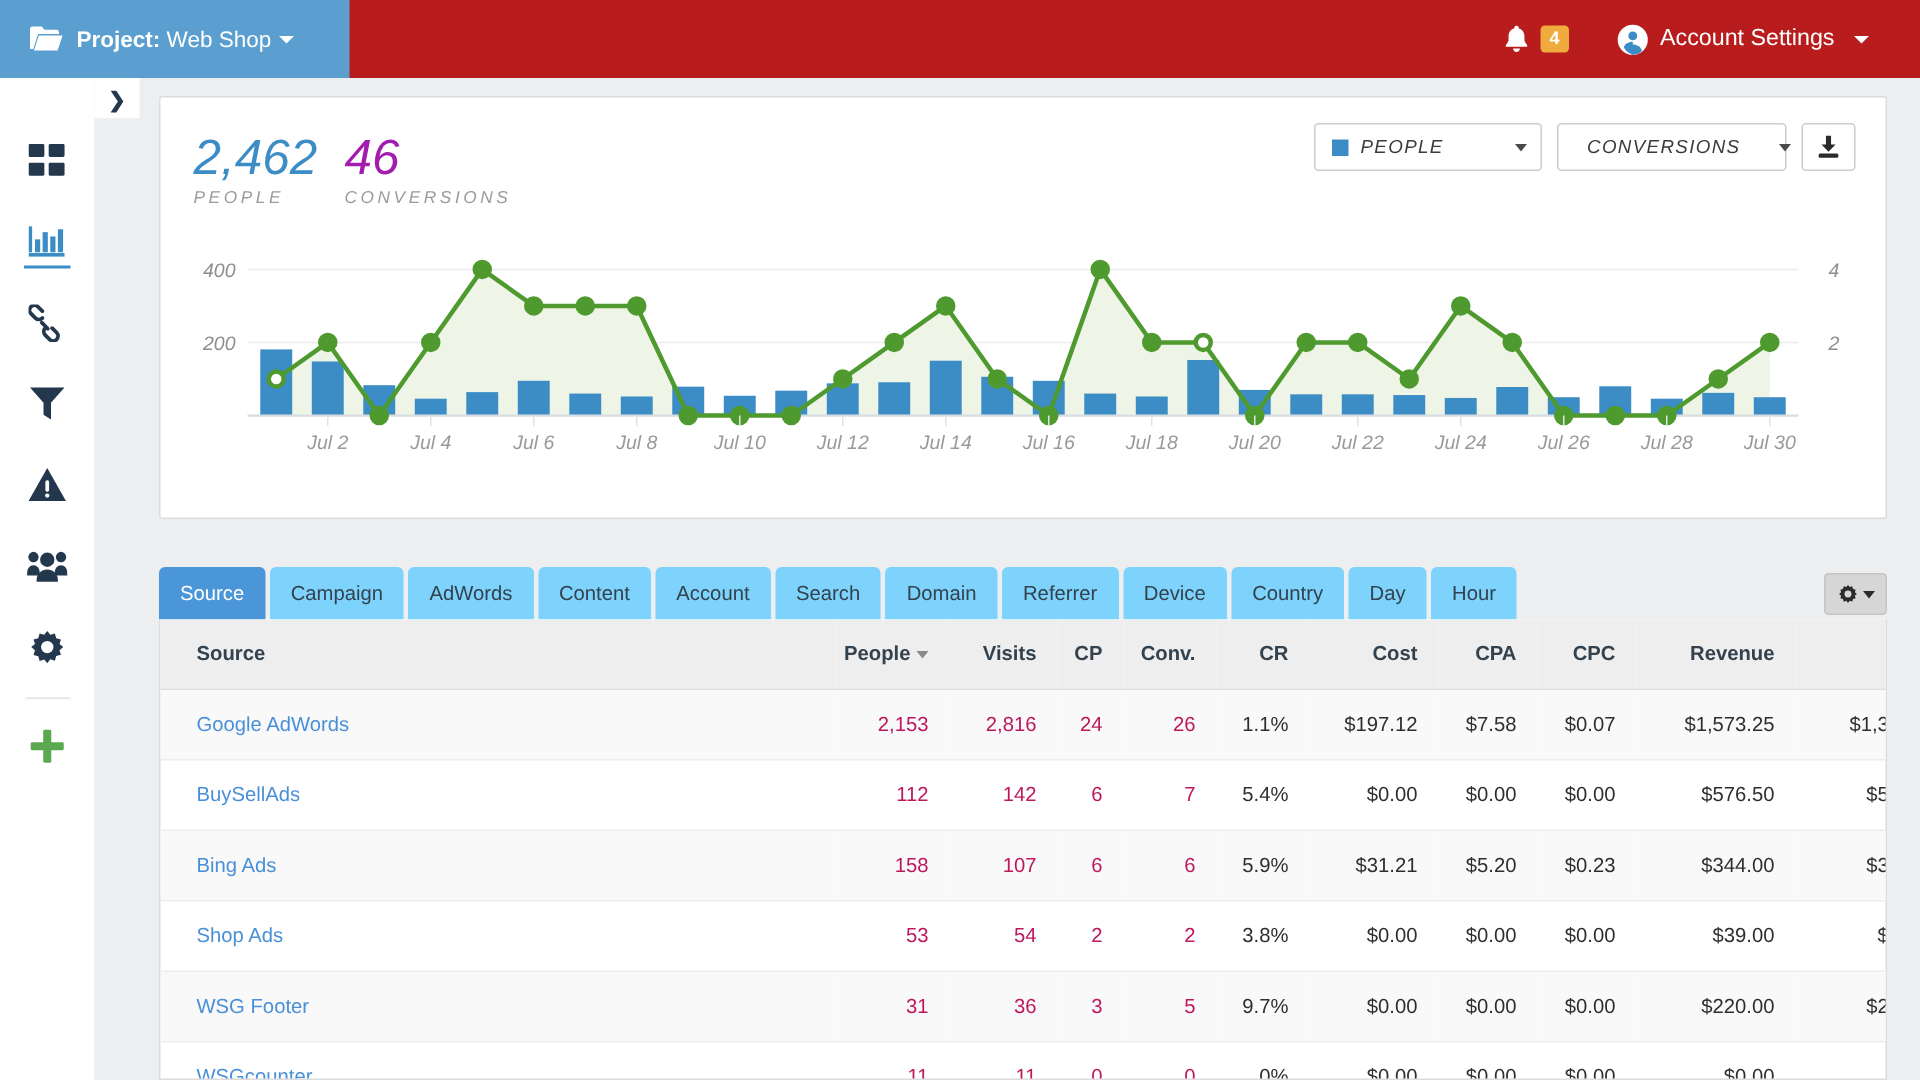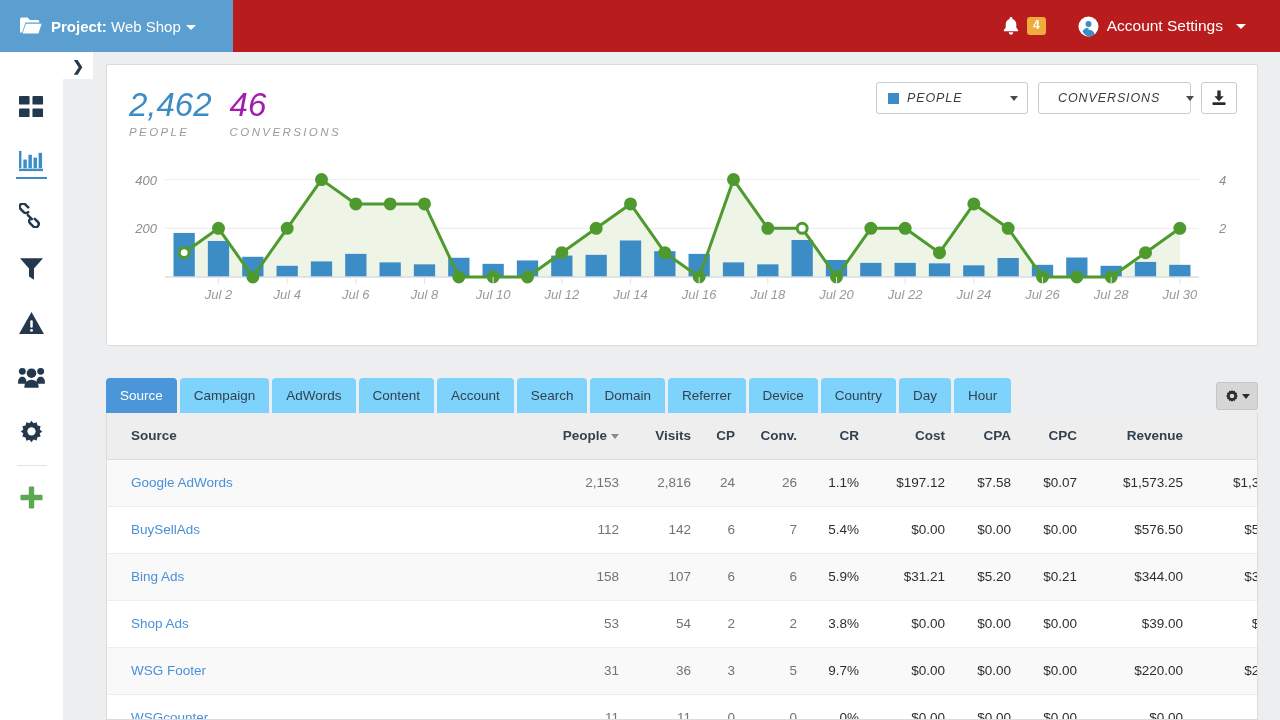--- a/index.html
+++ b/index.html
@@ -145,21 +145,21 @@
     border-bottom: 1px solid #dcdcdc; text-align: right; padding-right: 14px;
     white-space: nowrap;
   }
   thead th.src { text-align: left; padding-left: 24px; }
   tbody td {
     height: 47px; font-size: 13.5px; color: #2e2e2e; text-align: right;
     padding-right: 14px; border-bottom: 1px solid #ededed; white-space: nowrap;
   }
   tbody td.src { text-align: left; padding-left: 24px; }
   tbody td.src a { color: #4a90d9; text-decoration: none; cursor: pointer; }
-  tbody td.lnk { color: #737373; cursor: pointer; }
+  tbody td.lnk { color: #be185d; cursor: pointer; }
   tbody tr.odd { background: #f9f9f9; }
   .sort-caret {
     display: inline-block; width: 0; height: 0; margin-left: 4px;
     border-left: 4px solid transparent; border-right: 4px solid transparent;
     border-top: 5px solid #8a8a8a; vertical-align: middle;
   }
   
   col.c-src { width: 450px; } col.c-ppl { width: 76px; } col.c-vis { width: 72px; }
   col.c-cp { width: 44px; } col.c-cv { width: 62px; } col.c-cr { width: 62px; }
   col.c-cost { width: 86px; } col.c-cpa { width: 66px; } col.c-cpc { width: 66px; }
@@ -488,21 +488,21 @@
           </tr>
           <tr class="odd">
             <td class="src"><a>Bing Ads</a></td>
             <td class="lnk">158</td>
             <td class="lnk">107</td>
             <td class="lnk">6</td>
             <td class="lnk">6</td>
             <td>5.9%</td>
             <td>$31.21</td>
             <td>$5.20</td>
-            <td>$0.21</td>
+            <td>$0.23</td>
             <td>$344.00</td>
             <td>$312.79</td>
           </tr>
           <tr class="">
             <td class="src"><a>Shop Ads</a></td>
             <td class="lnk">53</td>
             <td class="lnk">54</td>
             <td class="lnk">2</td>
             <td class="lnk">2</td>
             <td>3.8%</td>

